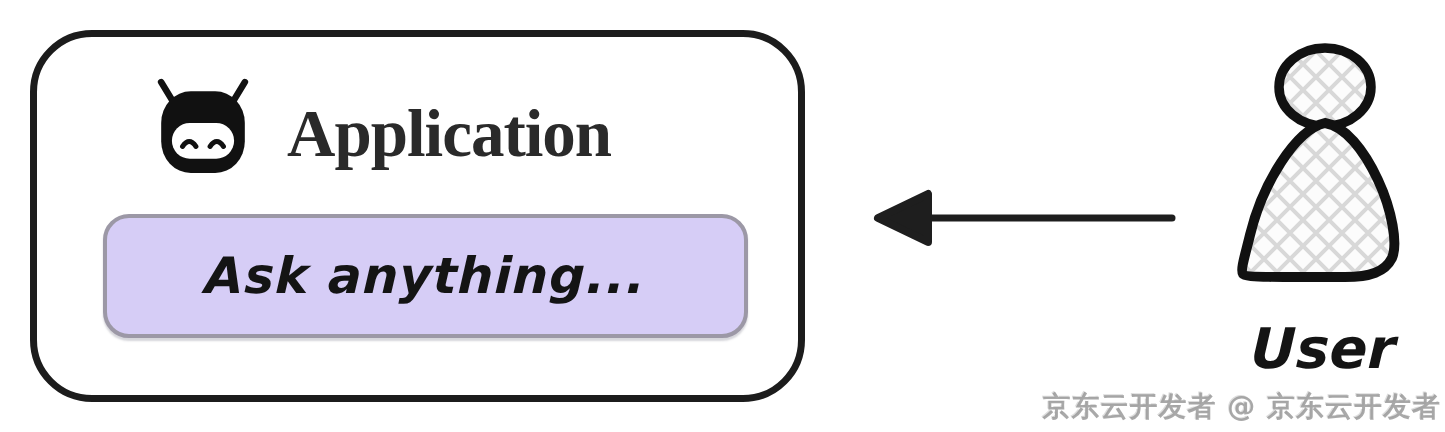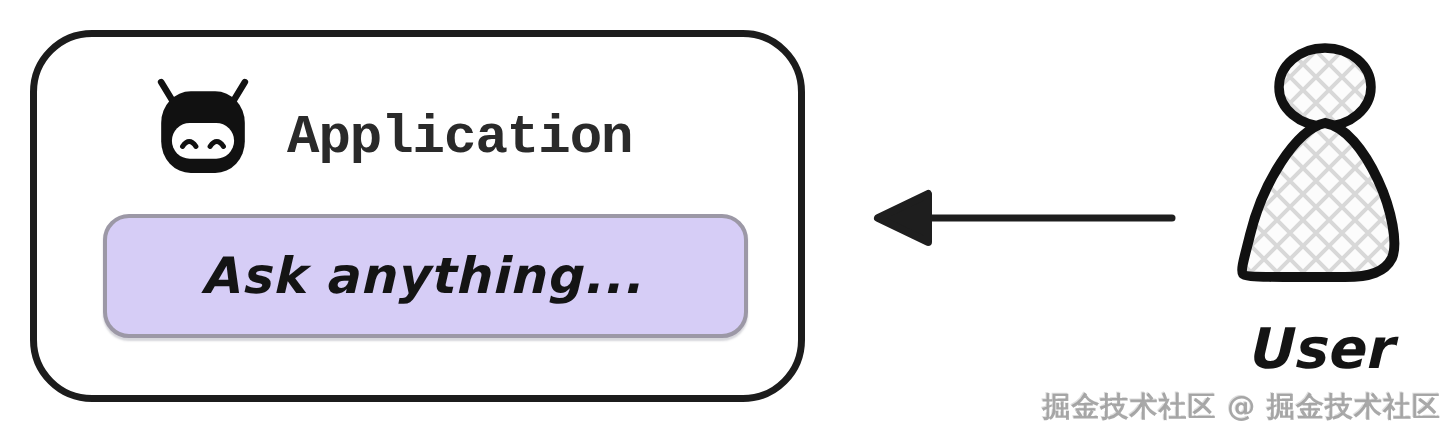--- a/index.html
+++ b/index.html
@@ -32,27 +32,26 @@
     position: absolute;
     left: 115px;
     top: 38px;
     width: 102px;
     height: 102px;
   }
   .app-title {
     position: absolute;
     left: 250px;
     top: 58px;
-    font-family: Liberation Mono, monospace;
-    font-size: 54px;
+    font-family: Liberation Serif, serif;
+    font-size: 67px;
     font-weight: 600;
     letter-spacing: -1px;
     color: #2a2a2a;
     white-space: nowrap;
-    margin-top: 12px;
   }
 
   
   .ask-input {
     position: absolute;
     left: 66px;
     top: 177px;
     width: 645px;
     height: 124px;
     box-sizing: border-box;
@@ -164,15 +163,15 @@
              C 70 92, 37 147, 25 197
              C 21 214, 15 232, 18 236
              C 21 240, 75 239, 120 239
              C 145 239, 160 234, 167 220
              C 173 206, 167 172, 153 142
              C 139 112, 120 88, 100 85 Z" fill="url(#xhatch)" stroke="#111" stroke-width="10" stroke-linejoin="round"></path>
   </svg>
 
   <div class="user-label">User</div>
 
-  <div class="watermark">掘金技术社区 @ 掘金技术社区</div>
+  <div class="watermark">京东云开发者 @ 京东云开发者</div>
 
 </div>
 
 </body></html>

